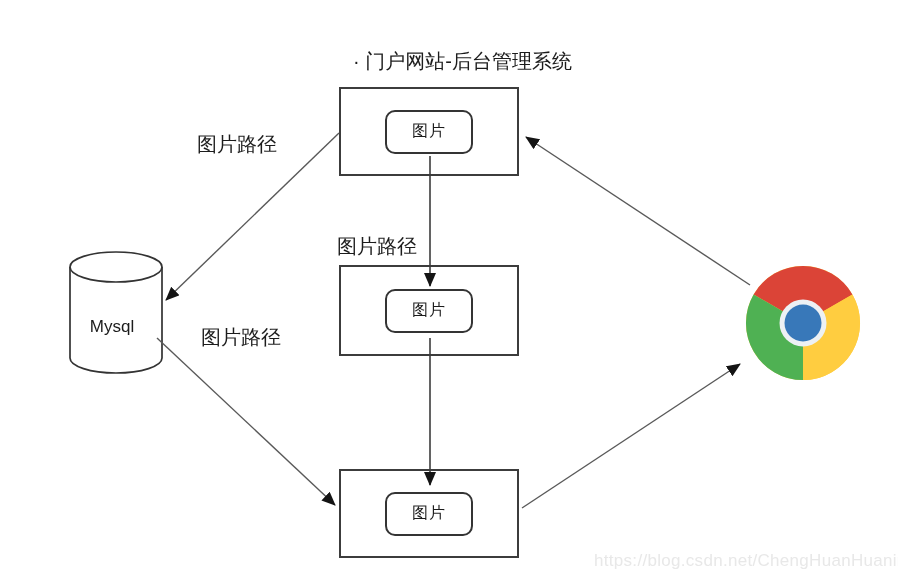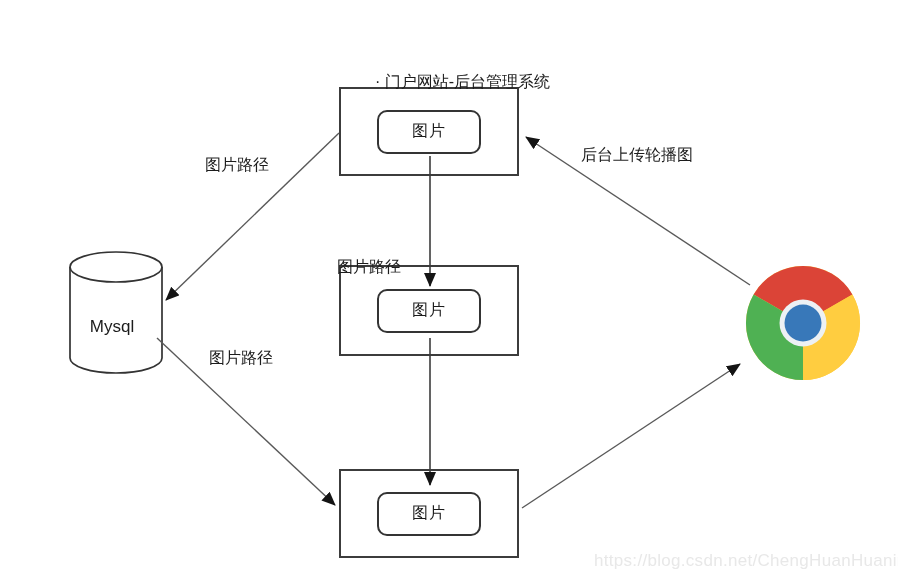--- a/index.html
+++ b/index.html
@@ -6,26 +6,26 @@
   #canvas{
     position:relative;width:898px;height:583px;background:#ffffff;overflow:hidden;
     font-family:"Liberation Sans","DejaVu Sans",sans-serif;color:#1c1c1c;
   }
   .box{
     position:absolute;width:180px;height:89px;box-sizing:border-box;
     border:2px solid #3c3c3c;background:#ffffff;
   }
   .chip{
     position:absolute;left:50%;top:50%;transform:translate(-50%,-50%);
-    width:104px;height:44px;box-sizing:border-box;
+    width:88px;height:44px;box-sizing:border-box;
     border:2px solid #343434;border-radius:10px;background:#ffffff;
     display:flex;align-items:center;justify-content:center;
     font-size:16px;letter-spacing:1px;
   }
-  .lbl{position:absolute;font-size:16px;white-space:nowrap;margin-top:24px;}
+  .lbl{position:absolute;font-size:20px;white-space:nowrap;}
   .lbl.center{text-align:center;}
   #svg-layer{position:absolute;left:0;top:0;pointer-events:none;}
   .watermark{
     position:absolute;left:594px;top:551px;font-size:17px;color:#e8e8e8;
     letter-spacing:0.3px;white-space:nowrap;
   }
   .dbtext{position:absolute;left:70px;top:317px;width:84px;text-align:center;font-size:17px;}
 </style>
 </head>
 <body>
@@ -81,19 +81,18 @@
 
   <div class="lbl center" style="left:330px;top:48px;width:265px;">· 门户网站-后台管理系统</div>
 
   <div class="lbl" style="left:337px;top:233px;">图片路径</div>
 
 
   <div class="lbl center" style="left:187px;top:131px;width:100px;">图片路径</div>
 
   <div class="lbl center" style="left:191px;top:324px;width:100px;">图片路径</div>
 
-  <div class="lbl center" style="left:556px;top:121px;width:162px;">后台上传轮播图</div>
 
   <div class="dbtext">Mysql</div>
 
   <div class="watermark">https://blog.csdn.net/ChengHuanHuaning</div>
 
 </div>
 
 </body></html>

